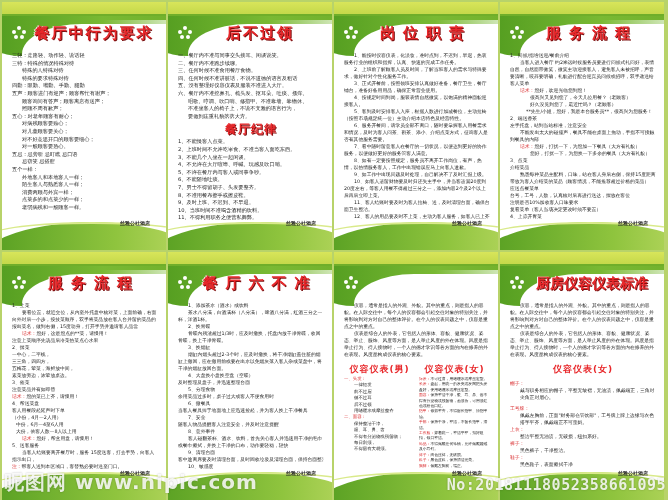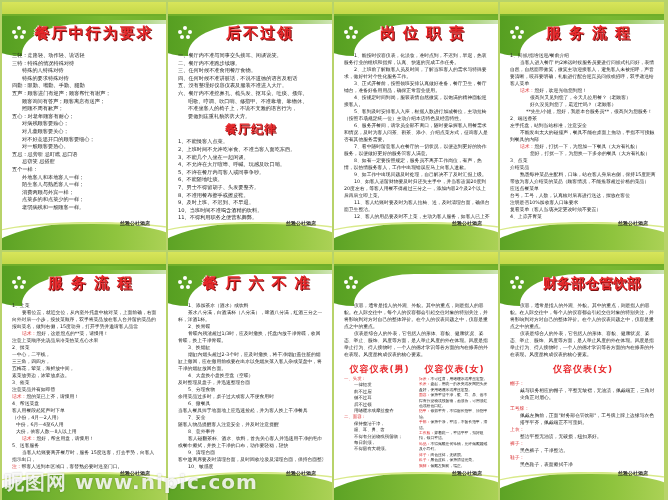--- a/index.html
+++ b/index.html
@@ -378,21 +378,21 @@
     <div class="topband2"></div>
     <div class="header-swoosh"></div>
     <div class="header-white"></div>
     <div class="dots">
         <i style="left:5px;top:0"></i>
         <i style="left:0;top:4px"></i>
         <i style="left:10px;top:4px"></i>
         <i style="left:2px;top:9px"></i>
         <i style="left:8px;top:9px"></i>
       </div>
-    <div class="title" style="font-size:14px;letter-spacing:0;">财务部仓管饮部</div>
+    <div class="title" style="font-size:14px;letter-spacing:0;">厨房仪容仪表标准</div>
     <div class="body" style="font-size:4.8px;line-height:7px;">
       <div class="line para">仪容，通常是指人的外观、外貌。其中的重点，则是指人的容貌。在人际交往中，每个人的仪容都会引起交往对象的特别关注，并将影响到对方对自己的整体评价。在个人的仪表问题之中，仪容是重点之中的重点。</div>
       <div class="line para">仪表是综合人的外表，它包括人的形体、容貌、健康状况、姿态、举止、服饰、风度等方面，是人举止风度的外在体现。风度是指举止行为、待人接物时，一个人的德才学识等各方面的内在修养的外在表现。风度是构成仪表的核心要素。</div>
       <div class="subtitle" style="margin:4px 0 4px;">仪容仪表(女)</div>
       <div class="line"><span class="red">帽子：</span></div>
       <div class="line para" style="padding-left:10px;text-indent:0">戴与职务相应的帽子，平整无皱褶，无油渍，佩戴端正，三角对尖角正对眉心。</div>
       <div class="line" style="margin-top:4px;"><span class="red">工号牌：</span></div>
       <div class="line para" style="padding-left:10px;text-indent:0">佩戴左胸前，正面"财务部仓管饮部"，工号牌上牌上边缘与衣色搭字平齐，佩戴端正不可歪斜。</div>
       <div class="line"><span class="red">上衣：</span></div>
       <div class="line para" style="padding-left:10px;text-indent:0">整洁平整无油渍，无破损，纽扣系好。</div>
@@ -400,13 +400,14 @@
       <div class="line para" style="padding-left:10px;text-indent:0">黑色裤子，干净整洁。</div>
       <div class="line"><span class="red">鞋子：</span></div>
       <div class="line para" style="padding-left:10px;text-indent:0">黑色鞋子，表面擦拭干净</div>
     </div>
     <div class="bottom-swoosh"></div>
     <div class="bottom-swoosh2"></div>
     <div class="footer">丝雅公社酒店</div>
   </div>
 
   <div class="watermark-left">昵图网 www.nipic.com</div>
+  <div class="watermark-right">No:20181118052358661095</div>
 </div>
 
 </body></html>

